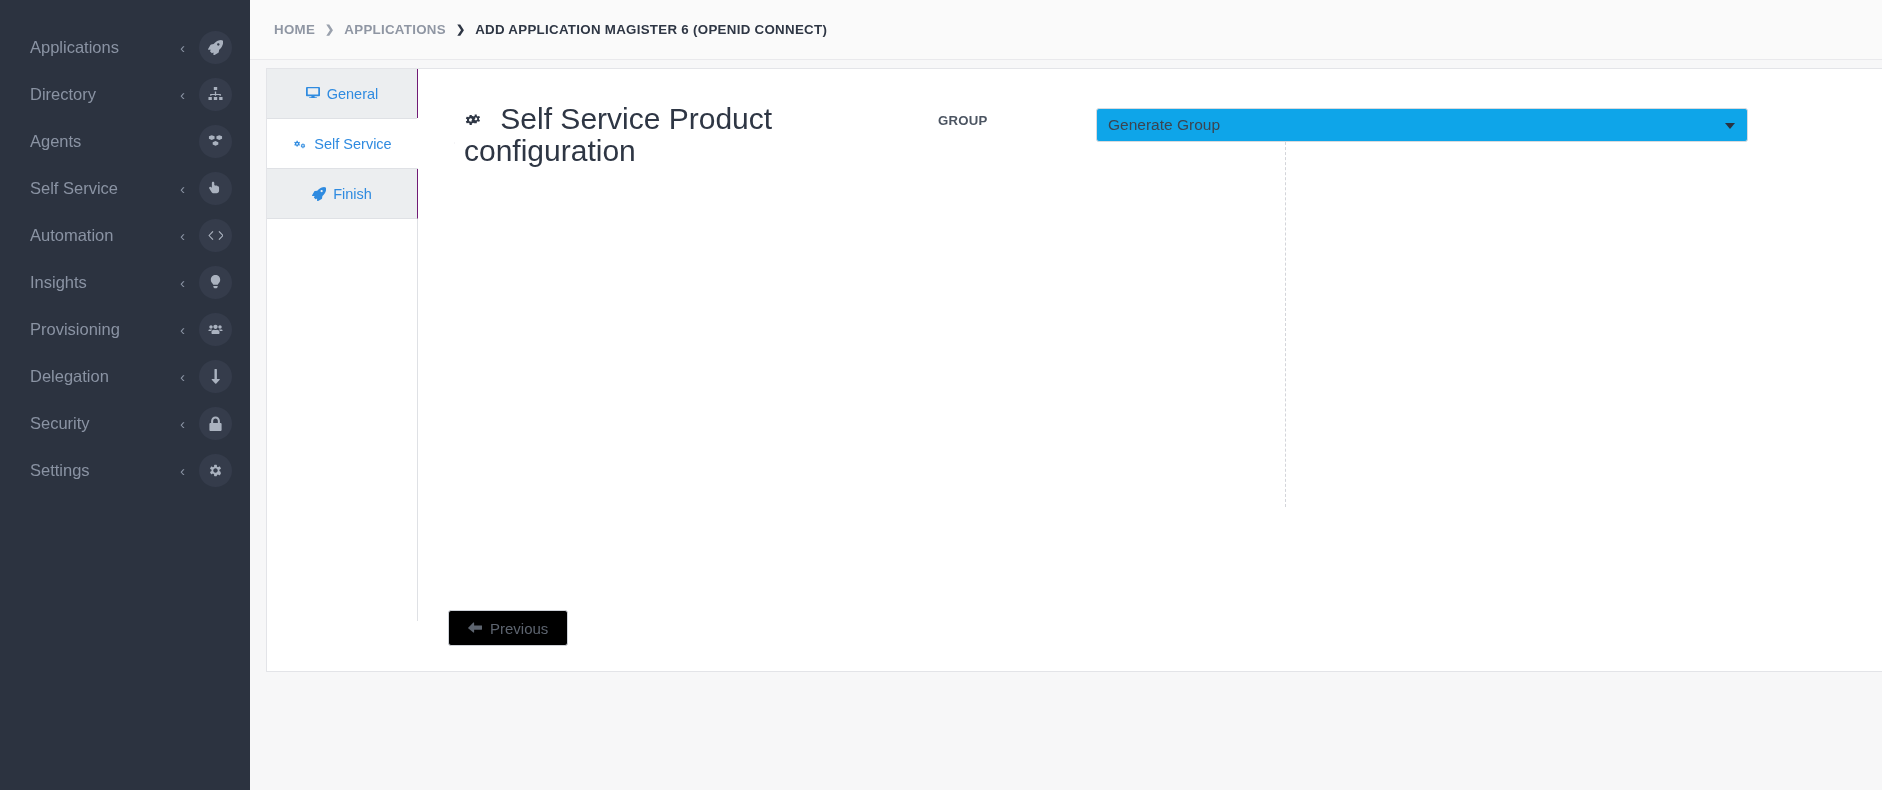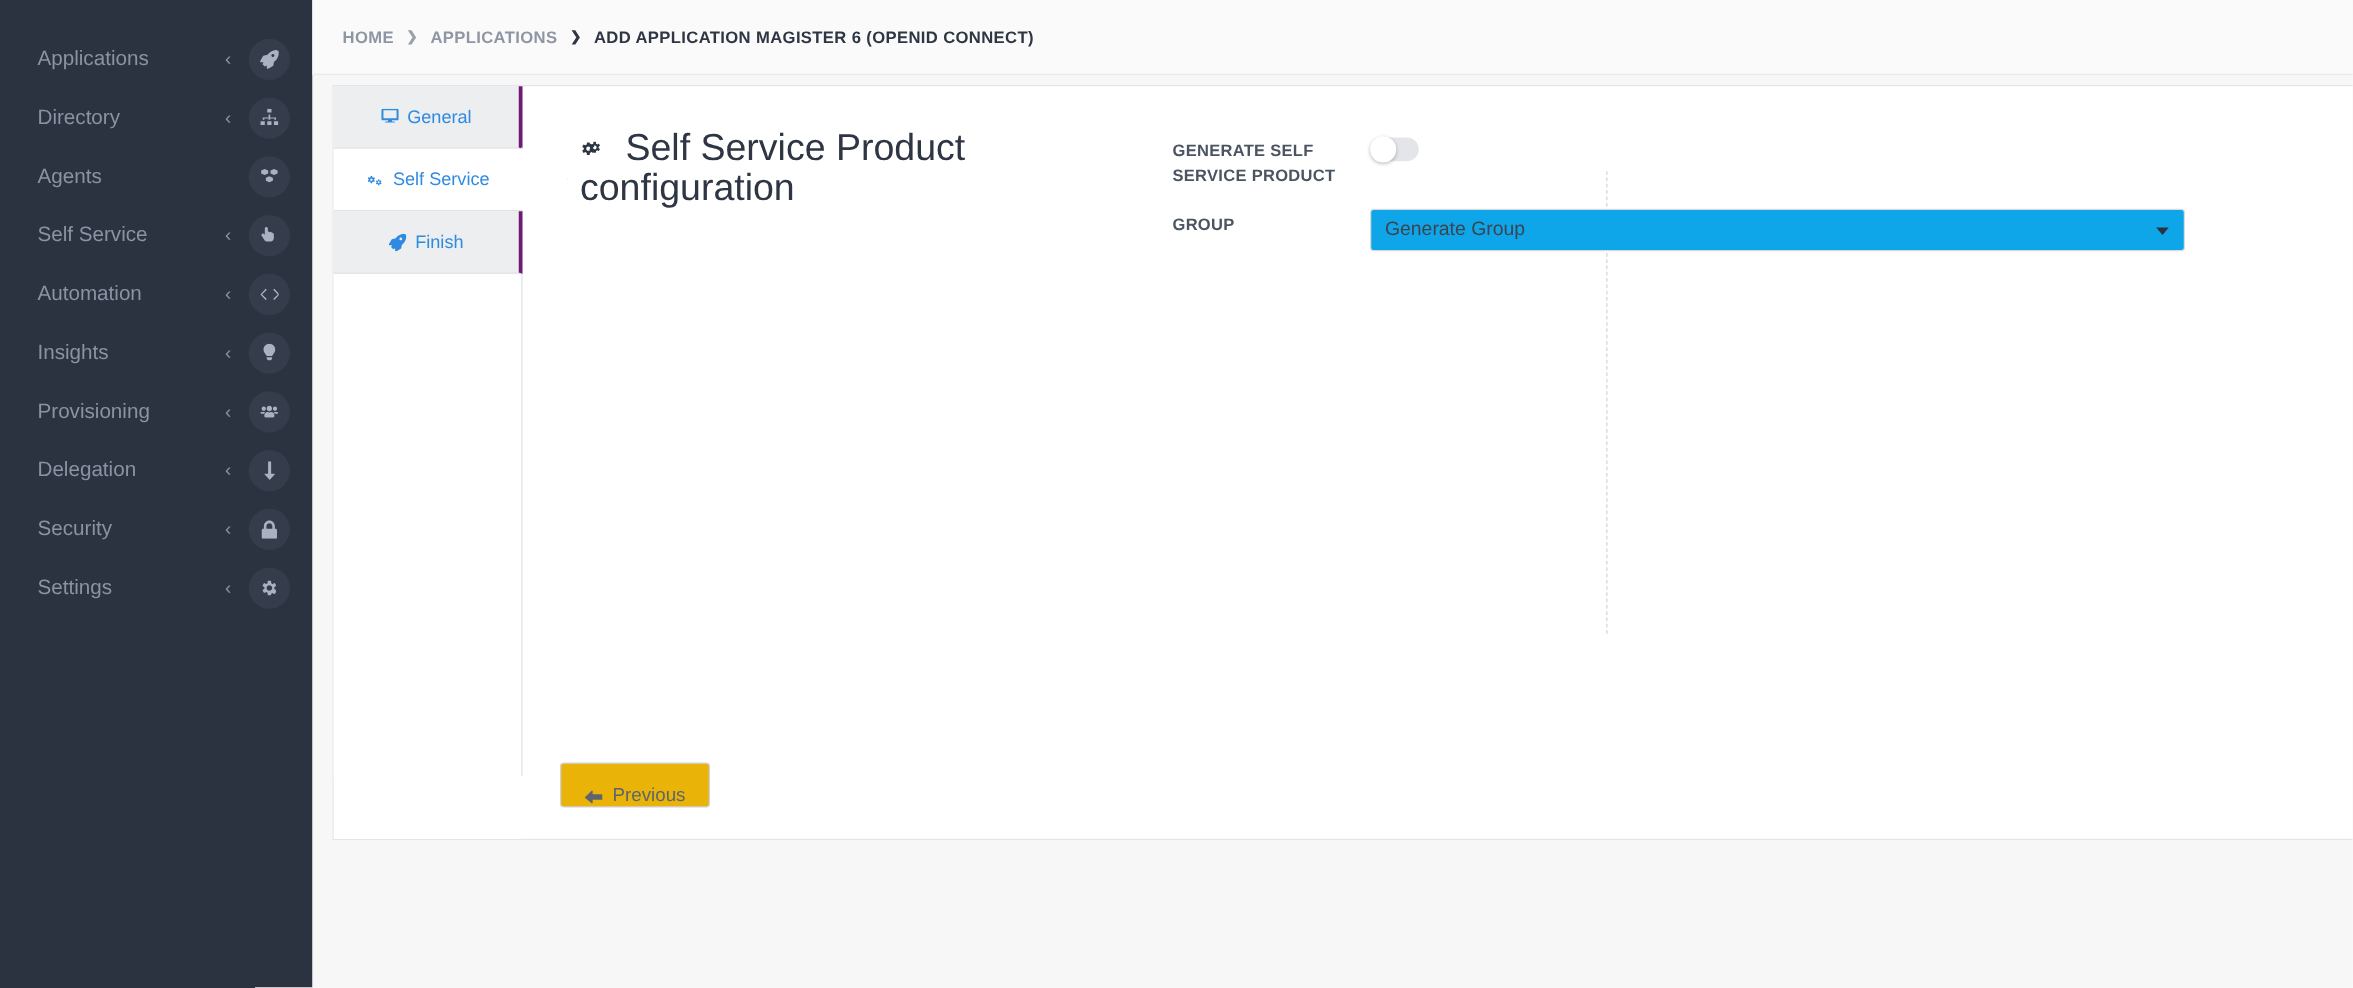--- a/index.html
+++ b/index.html
@@ -85,30 +85,30 @@
   .crumb.current { color: #2e3644; cursor: default; }
   .crumb-sep {
     margin: 0 10px;
     color: #9aa1ad;
     font-size: 11px;
     font-weight: 700;
   }
   .crumb-sep.dark { color: #2e3644; }
 
   .btn {
-    display: inline-flex; align-items: flex-end; justify-content: center;
+    display: inline-flex; align-items: center; justify-content: center;
     gap: 8px;
     height: 34px;
     padding: 0 17px;
     border-radius: 3px;
     font-size: 15px;
     cursor: pointer;
     white-space: nowrap;
     border: 1px solid #cfd2d8;
-    background: #eab308;
+    background: #000000;
     color: #5d646f;
   }
   .btn svg { width: 14px; height: 14px; fill: currentColor; }
 
   
   .card-wrap { padding: 8px 0 0 16px; }
   .card {
     width: 1849px;
     height: 604px;
     background: #fff;
@@ -119,21 +119,21 @@
   .wizard {
     flex: 0 0 151px;
     background: #fff;
     position: relative;
     z-index: 2;
   }
   .wtab {
     height: 50px;
     background: #eceef0;
     border-bottom: 1px solid #dfe1e5;
-    border-right: 3px solid #701a75;
+    border-right: 1px solid #701a75;
     display: flex; align-items: center; justify-content: center;
     gap: 7px;
     font-size: 14.5px;
     color: #2f8be0;
     cursor: pointer;
     position: relative;
   }
   .wtab svg { width: 14px; height: 14px; fill: #2f8be0; }
   .wtab.active {
     background: #fff;
@@ -423,26 +423,20 @@
                     <path d="M19.6 13.6l-.9-.5c.1-.4.1-.9 0-1.3l.9-.5c.2-.1.2-.3.1-.5l-.7-1.2c-.1-.2-.3-.2-.5-.1l-.9.5c-.3-.3-.7-.5-1.1-.6V8.3c0-.2-.2-.4-.4-.4h-1.4c-.2 0-.4.2-.4.4v1.1c-.4.1-.8.3-1.1.6l-.9-.5c-.2-.1-.4 0-.5.1l-.7 1.2c-.1.2 0 .4.1.5l.9.5c-.1.4-.1.9 0 1.3l-.9.5c-.2.1-.2.3-.1.5l.7 1.2c.1.2.3.2.5.1l.9-.5c.3.3.7.5 1.1.6v1.1c0 .2.2.4.4.4h1.4c.2 0 .4-.2.4-.4v-1.1c.4-.1.8-.3 1.1-.6l.9.5c.2.1.4 0 .5-.1l.7-1.2c.1-.2 0-.4-.1-.5zm-4.1.4c-.8 0-1.5-.7-1.5-1.5s.7-1.5 1.5-1.5 1.5.7 1.5 1.5-.7 1.5-1.5 1.5z" transform="translate(-3 -3) scale(.92)"></path>
                   </svg>
                 <span>Self Service Product configuration</span>
               </h1>
             </div>
 
             <div class="divider"></div>
 
             <div class="panel-right">
 
-              <div class="field">
-                <div class="field-label">Generate Self Service Product</div>
-                <div class="toggle">
-                  <div class="knob"></div>
-                </div>
-              </div>
 
               <div class="field">
                 <div class="field-label">Group</div>
                 <div class="select">
                   <span>Generate Group</span>
                   <span class="caret"></span>
                 </div>
               </div>
 
             </div>

